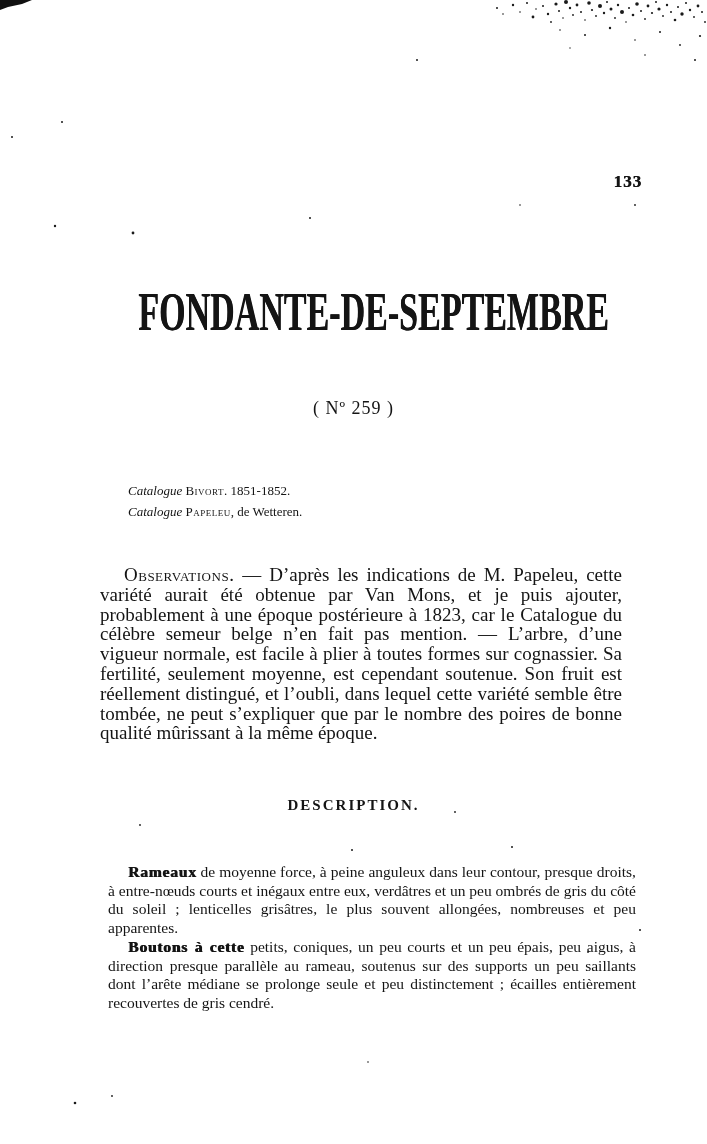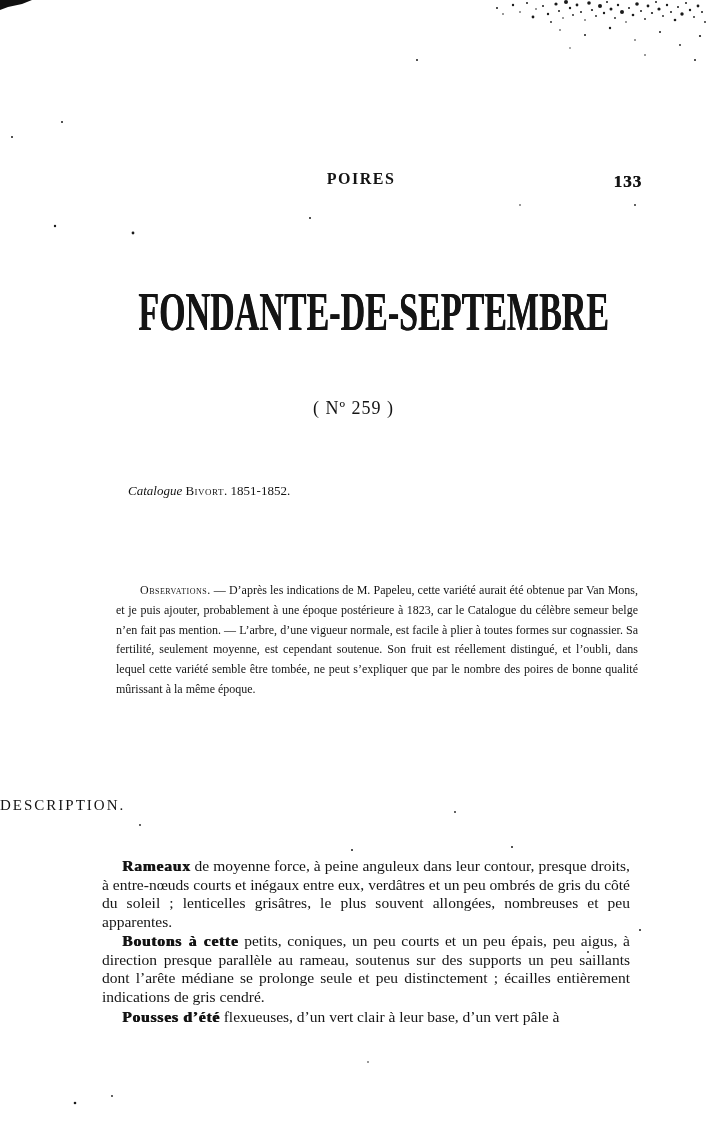--- a/index.html
+++ b/index.html
@@ -37,32 +37,32 @@
     position:absolute;top:398px;left:0;width:707px;
     text-align:center;font-size:18px;letter-spacing:1px;
   }
 
   .catalogues{position:absolute;top:480px;left:128px;font-size:13px;line-height:21px;}
   .catalogues em{font-style:italic;}
   .sc{font-variant:small-caps;letter-spacing:0.5px;}
 
   .observations{
     position:absolute;top:565px;left:100px;width:522px;
-    margin:16px;font-size:12px;line-height:19.8px;
+    margin:0;font-size:19px;line-height:19.8px;
     text-align:justify;text-indent:24px;
   }
   .observations .lead{font-variant:small-caps;letter-spacing:0.5px;}
 
   .description-heading{
     position:absolute;top:797px;left:0;width:707px;margin:0;
-    font-size:15px;font-weight:normal;letter-spacing:2px;
+    text-align:center;font-size:15px;font-weight:bold;letter-spacing:2px;
   }
 
   .body-para{
-    position:absolute;left:98px;width:528px;margin:4px;
+    position:absolute;left:98px;width:528px;margin:10px;
     font-size:15.5px;line-height:18.6px;
     text-align:justify;text-indent:20px;
   }
   .para-0{top:853px;}
   .para-1{top:928px;}
   .para-2{top:1004px;}
   .lead-word{
     font-weight:bold;letter-spacing:0.8px;
     text-shadow:0.8px 0 0 currentColor;
   }
@@ -151,48 +151,48 @@
         <circle cx="512" cy="847" r="1"></circle>
       <circle cx="640" cy="930" r="1"></circle>
         <circle cx="588" cy="952" r="0.9"></circle>
       <circle cx="75" cy="1103" r="1.3"></circle>
         <circle cx="112" cy="1096" r="0.9"></circle>
         <circle cx="368" cy="1062" r="0.8"></circle>
     </g>
   </svg>
 
   <header class="header">
-    <span class="running-title">POIRES</span>
     <span class="page-number">133</span>
   </header>
 
   <div class="title-row">
     <span class="title-text">FONDANTE-DE-SEPTEMBRE</span>
   </div>
 
   <div class="number-line">( Nº 259 )</div>
 
   <div class="catalogues">
     <div class="catalogue-line">
       <em>Catalogue</em>
       <span class="sc">Bivort</span><span>. 1851-1852.</span>
     </div>
+    <div class="catalogue-line">
+      <em>Catalogue</em>
+      <span class="sc">Papeleu</span><span>, de Wetteren.</span>
+    </div>
   </div>
 
   <p class="observations">
     <span class="lead">Observations.</span><span> — D’après les indications de M. Papeleu, cette variété aurait été obtenue par Van Mons, et je puis ajouter, probablement à une époque postérieure à 1823, car le Catalogue du célèbre semeur belge n’en fait pas mention. — L’arbre, d’une vigueur normale, est facile à plier à toutes formes sur cognassier. Sa fertilité, seulement moyenne, est cependant soutenue. Son fruit est réellement distingué, et l’oubli, dans lequel cette variété semble être tombée, ne peut s’expliquer que par le nombre des poires de bonne qualité mûrissant à la même époque.</span>
   </p>
 
   <h2 class="description-heading">DESCRIPTION.</h2>
 
   <p class="body-para para-0">
     <span class="lead-word">Rameaux</span><span> de moyenne force, à peine anguleux dans leur contour, presque droits, à entre-nœuds courts et inégaux entre eux, verdâtres et un peu ombrés de gris du côté du soleil ; lenticelles grisâtres, le plus souvent allongées, nombreuses et peu apparentes.</span>
   </p>
 
   <p class="body-para para-1">
-    <span class="lead-word">Boutons à cette</span><span> petits, coniques, un peu courts et un peu épais, peu aigus, à direction presque parallèle au rameau, soutenus sur des supports un peu saillants dont l’arête médiane se prolonge seule et peu distinctement ; écailles entièrement indications de gris cendré.</span>
+    <span class="lead-word">Boutons à cette</span><span> petits, coniques, un peu courts et un peu épais, peu aigus, à direction presque parallèle au rameau, soutenus sur des supports un peu saillants dont l’arête médiane se prolonge seule et peu distinctement ; écailles entièrement recouvertes de gris cendré.</span>
   </p>
 
-  <p class="body-para para-2">
-    <span class="lead-word">Pousses d’été</span><span> flexueuses, d’un vert clair à leur base, d’un vert pâle à</span>
-  </p>
 
 </div>
 
 </body></html>

